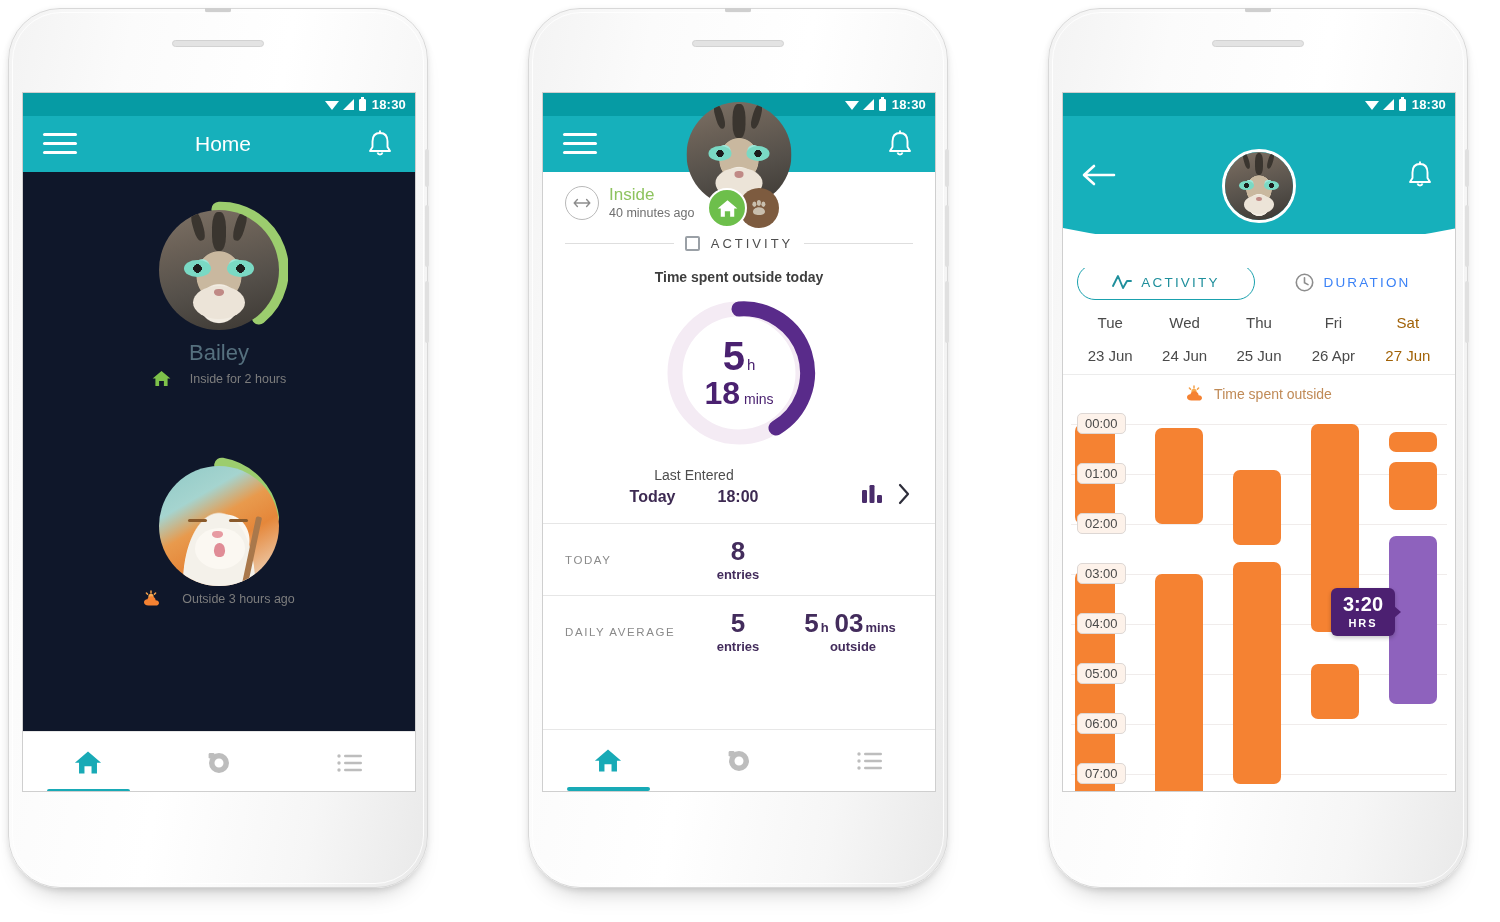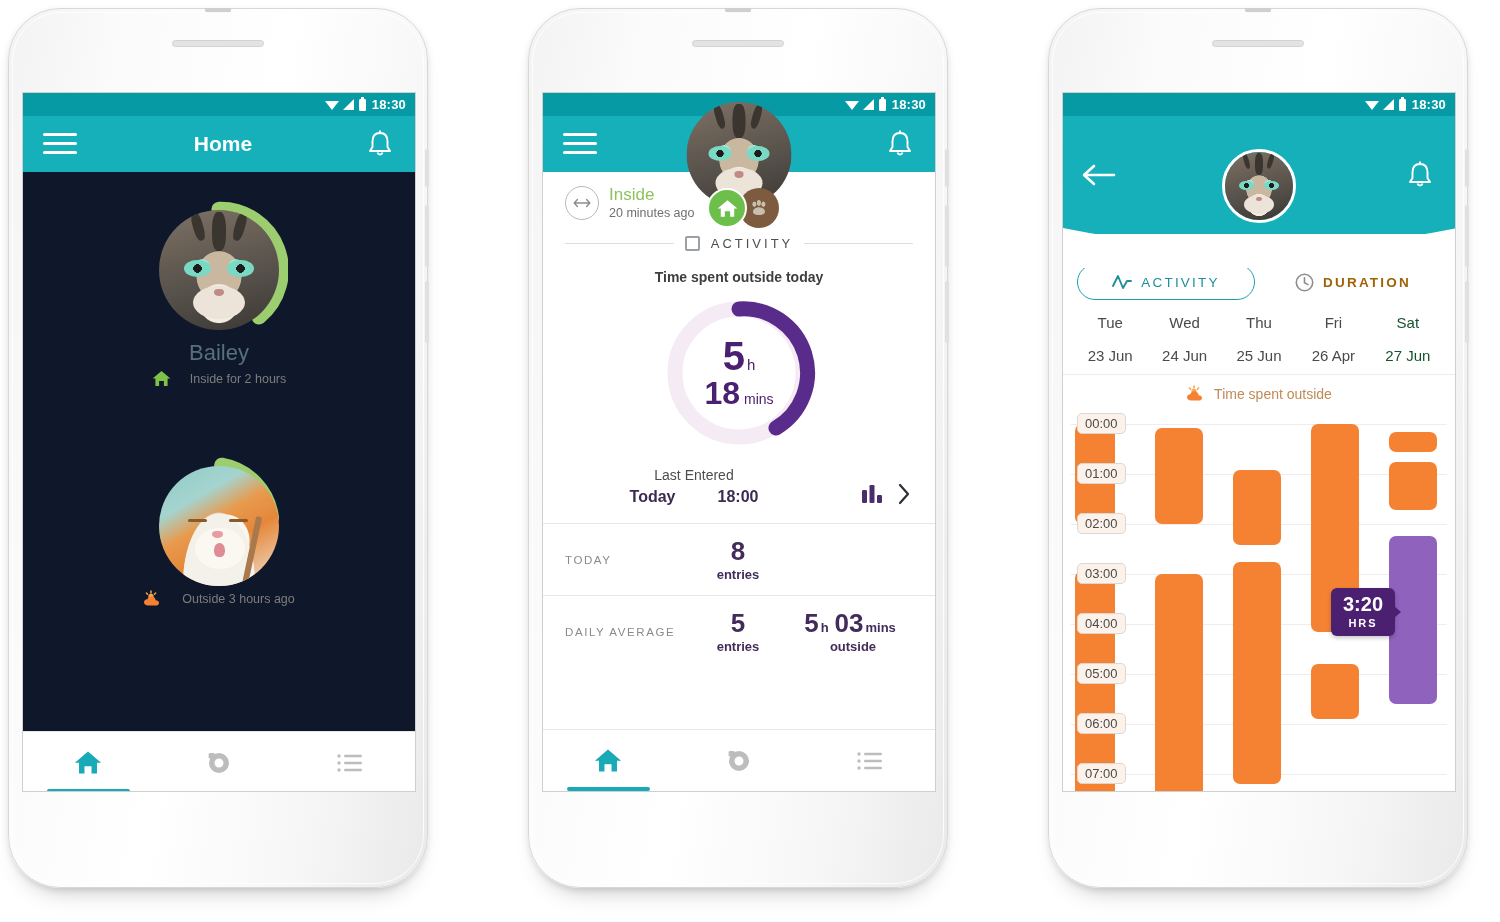--- a/index.html
+++ b/index.html
@@ -68,21 +68,21 @@
   .ic-bat::before{ content:""; position:absolute; top:-3px; left:1.4px; width:2.6px; height:2px; background:#fff; }
   .sb-time{ color:#fff; font-size:13px; font-weight:700; letter-spacing:.2px; margin-left:2px; }
 
   
   .appbar{
     height:56px; background:#16b0bb; position:relative;
     display:flex; align-items:center;
   }
   .appbar .title{
     position:absolute; left:0; right:0; text-align:center;
-    color:#fff; font-size:21px; font-weight:700;margin-left:8px;
+    color:#fff; font-size:21px; font-weight:400;margin-left:8px;
   }
   .hamburger{
     position:absolute; left:20px; top:50%; transform:translateY(-50%);
     width:34px; height:22px; cursor:pointer;
   }
   .hamburger i{ display:block; height:3px; background:#fff; border-radius:2px; margin-bottom:6px; }
   .hamburger i:last-child{ margin-bottom:0; }
   .bell{
     position:absolute; right:22px; top:50%; transform:translateY(-50%);
     width:26px; height:28px; cursor:pointer;
@@ -231,26 +231,26 @@
   .p3-av{
     position:absolute; left:50%; transform:translateX(-50%); top:33px;
     width:74px; height:74px; z-index:9; border:3px solid #fff; border-radius:50%;
   }
   .p3-tabs{ display:flex; align-items:center; padding:30px 14px 0; gap:10px; }
   .tab{
     display:flex; align-items:center; justify-content:center; gap:9px;
     flex:1; height:36px; font-size:13.5px; letter-spacing:2.2px; cursor:pointer;
   }
   .tab.active{ border:1.6px solid #1aa1ae; border-radius:20px; color:#1f8f9c; }
-  .tab.idle{ color:#a16207;font-weight:bold; }
+  .tab.idle{ color:#3b82f6; }
   .p3-days{ display:flex; padding:14px 10px 10px; }
   .day{ flex:1; text-align:center; }
   .day .dn{ font-size:15px; color:#4a4a4a; }
   .day .dd{ font-size:15px; color:#4a4a4a; margin-top:16px; }
-  .day.sel .dn, .day.sel .dd{ color:#14532d; }
+  .day.sel .dn, .day.sel .dd{ color:#a16207; }
   .legend{
     border-top:1px solid #ececec; display:flex; align-items:center;
     justify-content:center; gap:8px; padding:10px 0 8px;
   }
   .legend span{ font-size:14px; color:#c08a56; }
 
   .chart{ position:relative; height:404px; margin:0 8px; overflow:hidden; }
   .gridline{ position:absolute; left:0; right:0; height:1px; background:#f0eceb; }
   .barcol{ position:absolute; top:0; bottom:0; }
   .bar{ position:absolute; border-radius:7px; }
@@ -452,21 +452,21 @@
       </div>
 
       <div class="p2-status-row">
         <div class="swapcircle">
           <svg width="18" height="10" viewBox="0 0 18 10">
             <path d="M4.4 1.6 L1.2 5 L4.4 8.4 M1.6 5 L16.4 5 M13.6 1.6 L16.8 5 L13.6 8.4" fill="none" stroke="#8d8d8d" stroke-width="1.4" stroke-linecap="round" stroke-linejoin="round"></path>
           </svg>
         </div>
         <div class="p2-inside-txt">
           <div class="big">Inside</div>
-          <div class="sml">20 minutes ago</div>
+          <div class="sml">40 minutes ago</div>
         </div>
         <div class="badge-paw">
           <svg width="20" height="18" viewBox="0 0 20 18">
             <g fill="#c9bfae">
               <ellipse cx="5.4" cy="5.2" rx="2" ry="2.7"></ellipse>
                 <ellipse cx="9.9" cy="3.9" rx="2" ry="2.8"></ellipse>
               <ellipse cx="14.4" cy="5.2" rx="2" ry="2.7"></ellipse>
               <path d="M10 8.2 c3.6 0 6 2.2 6 4.6 c0 2.1 -2.4 3.3 -6 3.3 c-3.6 0 -6 -1.2 -6 -3.3 c0 -2.4 2.4 -4.6 6 -4.6 Z"></path>
             </g>
           </svg>

